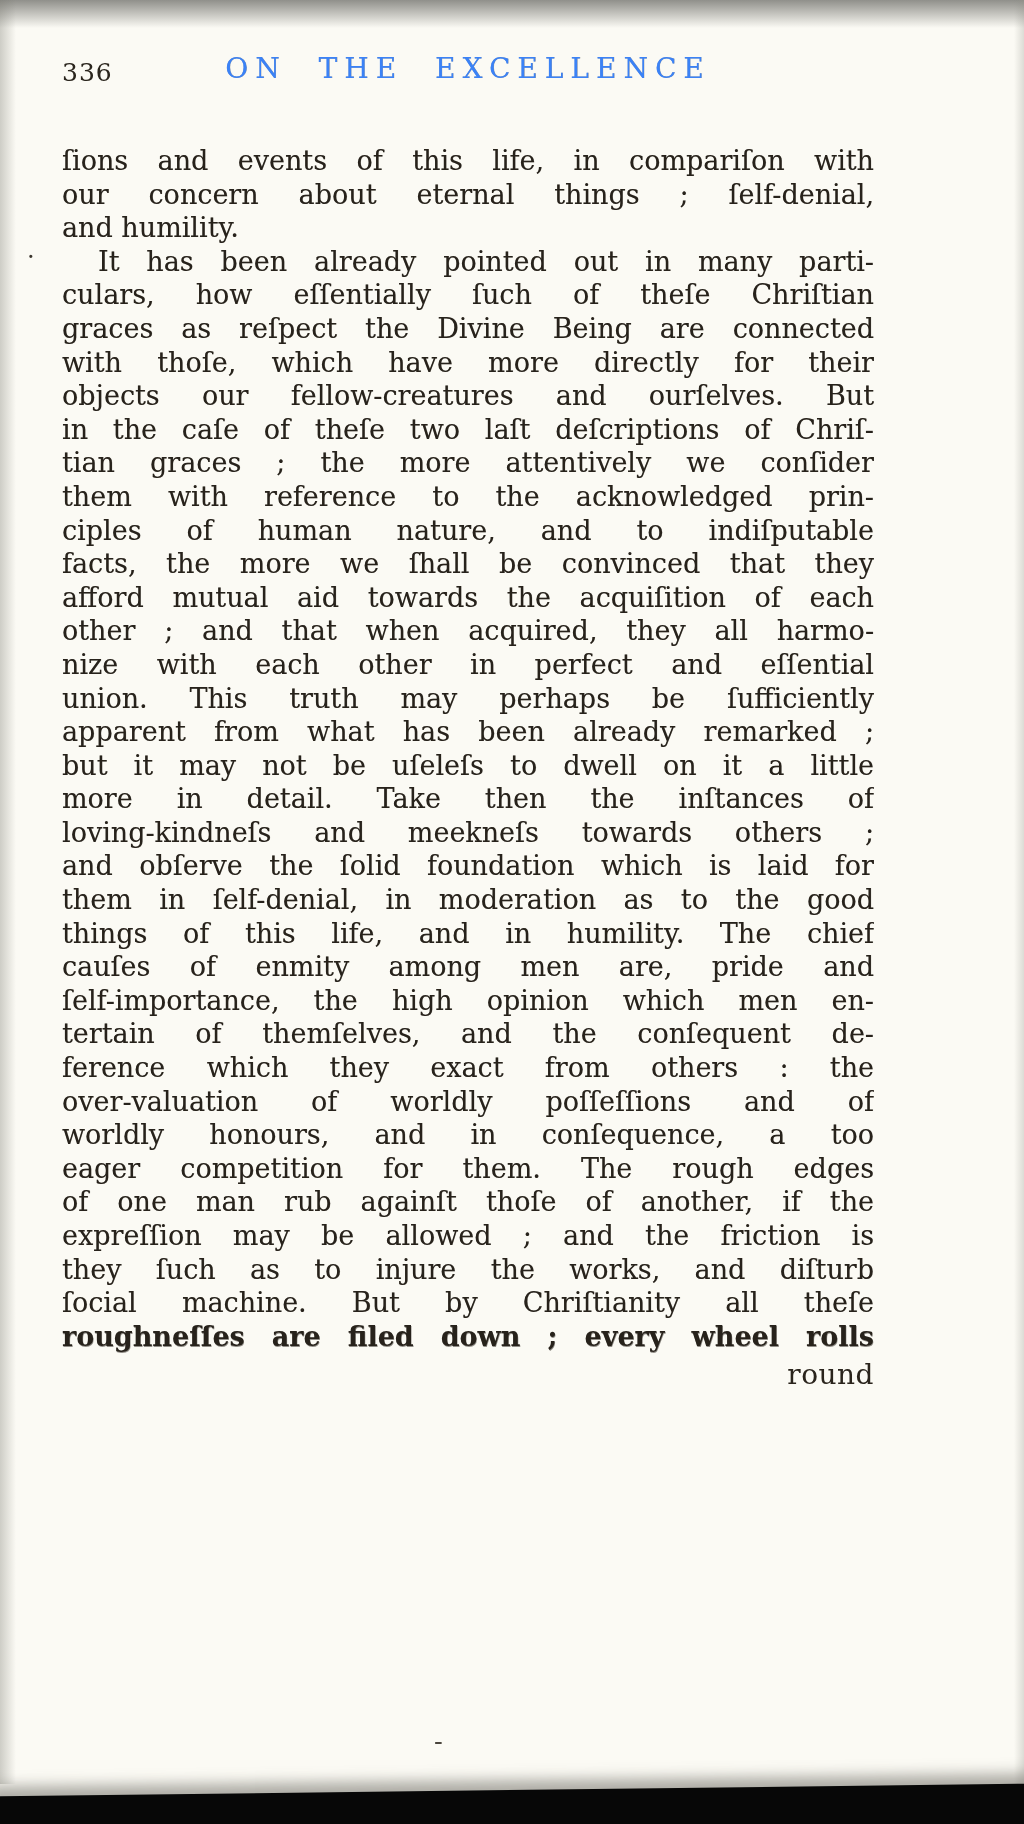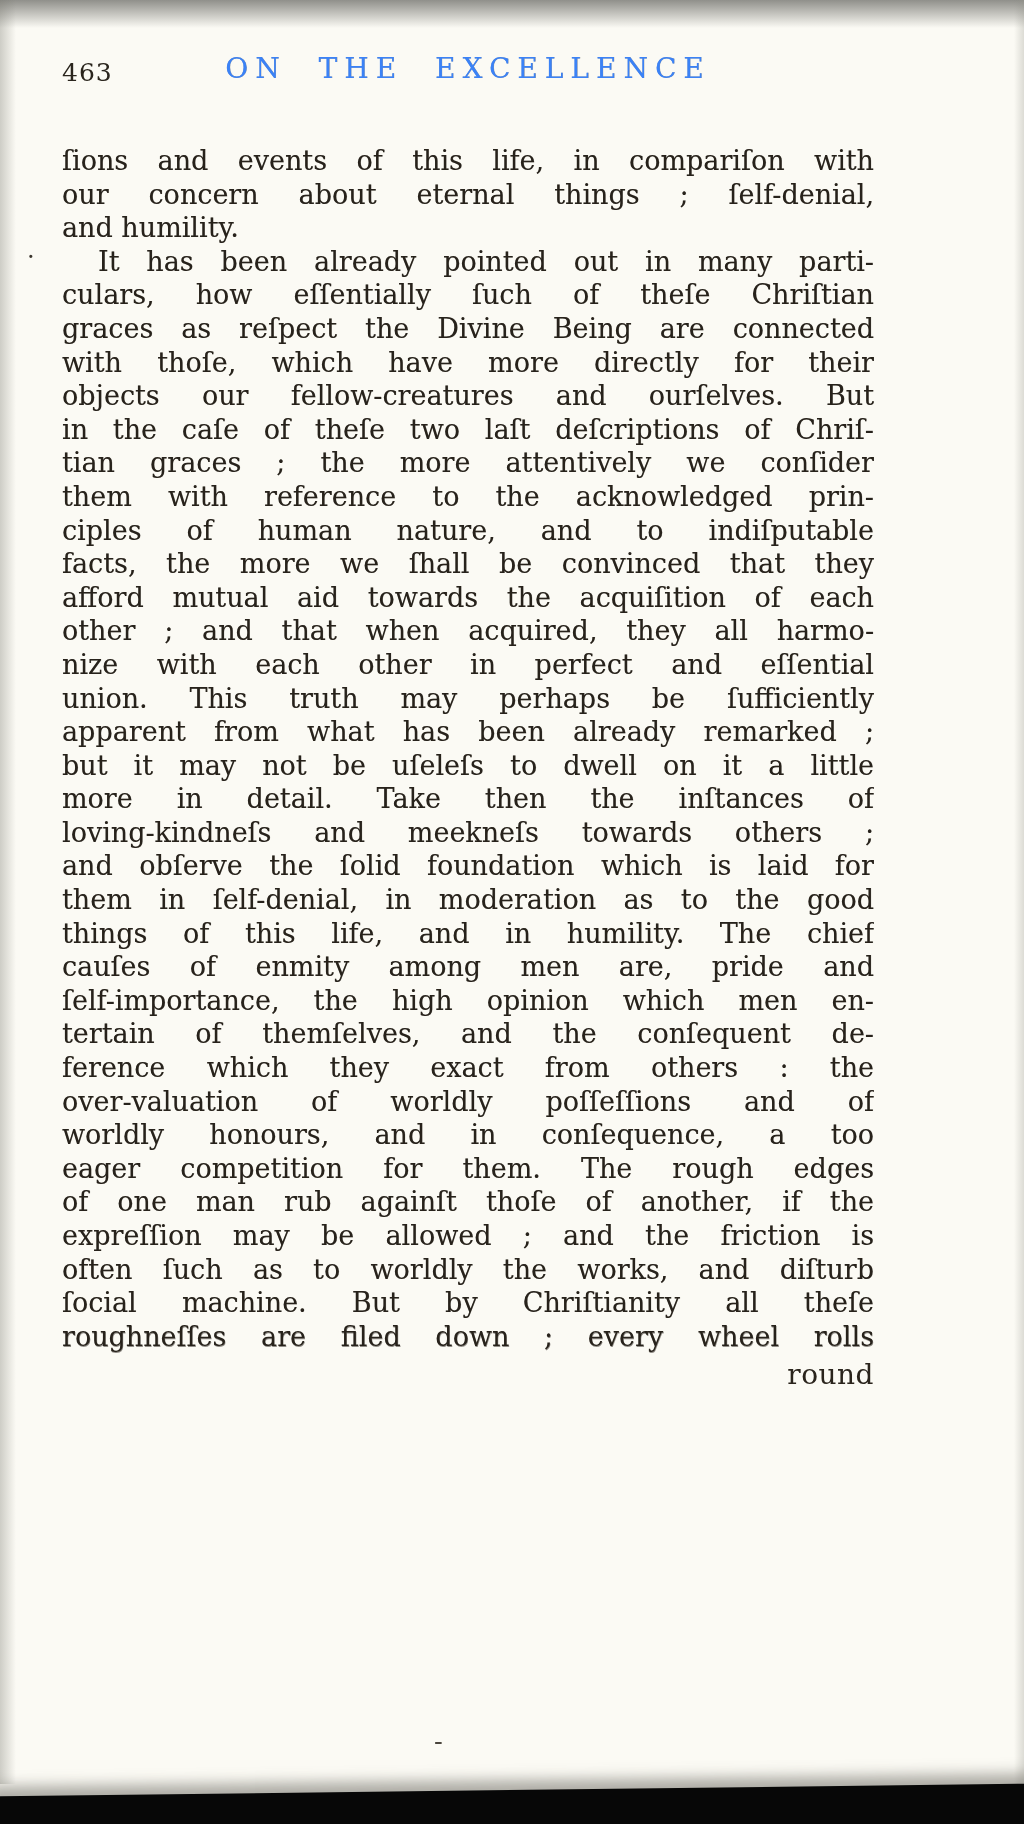--- a/index.html
+++ b/index.html
@@ -92,21 +92,21 @@
     text-justify: inter-word;
     white-space: normal;
   }
   .line.no-justify {
     text-align-last: left;
   }
   .line.indent {
     text-indent: 36px;
   }
   .line.bold {
-    font-weight: normal;
+    font-weight: bold;
     text-shadow: 0.5px 0.5px 0 rgba(39,34,27,0.5);
   }
   .catchword {
     position: absolute;
     top: 1358px;
     left: 62px;
     width: 812px;
     text-align: right;
     font-size: 28px;
     font-weight: normal;
@@ -131,21 +131,21 @@
 </head>
 <body>
 
 <div class="page">
 
   <div class="scan-top-edge"></div>
   <div class="scan-left-edge"></div>
   <div class="scan-right-edge"></div>
 
   <header class="running-head">
-    <span class="page-number">463</span>
+    <span class="page-number">336</span>
     <span class="running-title">ON THE EXCELLENCE</span>
   </header>
 
   <main class="text-block" id="text-block">
       <div class="line">ſions and events of this life, in compariſon with</div>
       <div class="line">our concern about eternal things ; ſelf-denial,</div>
       <div class="line no-justify">and humility.</div>
       <div class="line indent">It has been already pointed out in many parti-</div>
       <div class="line">culars, how eſſentially ſuch of theſe Chriſtian</div>
       <div class="line">graces as reſpect the Divine Being are connected</div>
@@ -169,21 +169,21 @@
       <div class="line">things of this life, and in humility. The chief</div>
       <div class="line">cauſes of enmity among men are, pride and</div>
       <div class="line">ſelf-importance, the high opinion which men en-</div>
       <div class="line">tertain of themſelves, and the conſequent de-</div>
       <div class="line">ference which they exact from others : the</div>
       <div class="line">over-valuation of worldly poſſeſſions and of</div>
       <div class="line">worldly honours, and in conſequence, a too</div>
       <div class="line">eager competition for them. The rough edges</div>
       <div class="line">of one man rub againſt thoſe of another, if the</div>
       <div class="line">expreſſion may be allowed ; and the friction is</div>
-      <div class="line">often ſuch as to worldly the works, and diſturb</div>
+      <div class="line">they ſuch as to injure the works, and diſturb</div>
       <div class="line">ſocial machine. But by Chriſtianity all theſe</div>
       <div class="line bold">roughneſſes are filed down ; every wheel rolls</div>
     </main>
 
   <div class="catchword">round</div>
 
   <div class="stray-dash">-</div>
 
   <div class="stray-dot">.</div>
 

